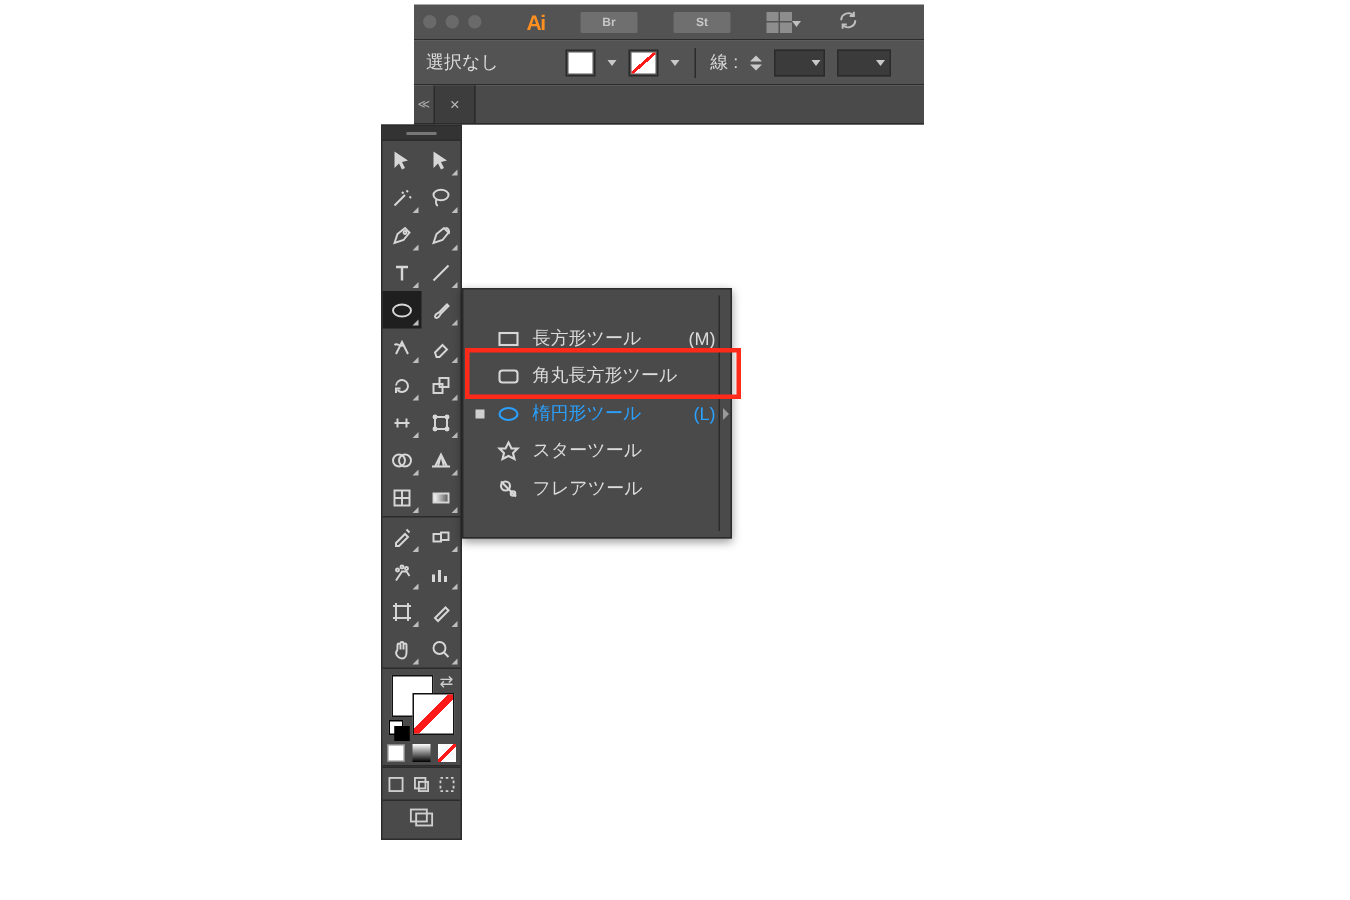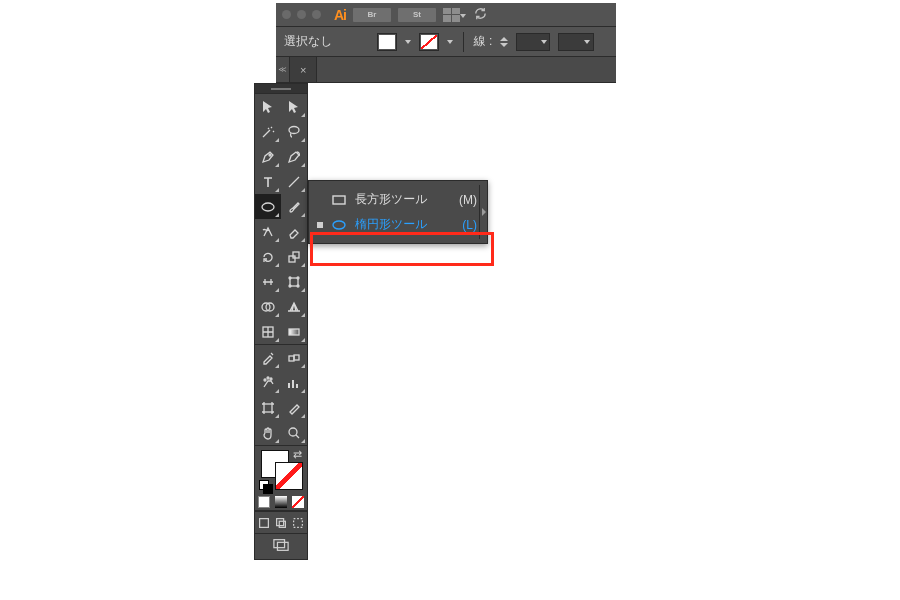--- a/index.html
+++ b/index.html
@@ -24,21 +24,21 @@
     font-size:12px;
     color:var(--text);
     position:relative;
     overflow:hidden;
   }
 
   
   .titlebar{
     position:absolute; left:276px; top:3px; width:340px; height:24px;
     background:var(--headerbar);
-    display:flex; align-items:center; gap:7px; padding:0 6px;
+    display:flex; align-items:center; gap:24px; padding:0 6px;
     border-bottom:1px solid var(--divider);
   }
   .traffic{display:flex;gap:6px;align-items:center;}
   .traffic span{width:9px;height:9px;border-radius:50%;background:#6a6a6a;display:block;}
   .ai-logo{font-weight:700;color:var(--ai-orange);font-size:14px;letter-spacing:-1px;margin-left:6px;}
   .hb-icon{width:38px;height:14px;background:#6f6f6f;display:flex;align-items:center;justify-content:center;font-size:8px;color:#c7c7c7;font-weight:700;border-radius:1px;}
   .hb-grid{width:17px;height:14px;display:grid;grid-template-columns:1fr 1fr;grid-template-rows:1fr 1fr;gap:1px;}
   .hb-grid i{background:#8d8d8d;display:block;}
   .hb-caret{width:0;height:0;border-left:3px solid transparent;border-right:3px solid transparent;border-top:4px solid #bfbfbf;margin-left:-2px;margin-top:2px;}
   .hb-sync{color:#bfbfbf;font-size:14px;}
@@ -121,24 +121,24 @@
 
   .footer-row{grid-column:1/3;display:flex;height:22px;border-top:1px solid var(--divider);}
   .footer-row .f{flex:1;display:flex;align-items:center;justify-content:center;color:#cfcfcf;}
   .footer-row .f svg{width:14px;height:14px;stroke:#cfcfcf;fill:none;stroke-width:1.4;}
 
   .footer-single{grid-column:1/3;display:flex;align-items:center;justify-content:center;height:22px;border-top:1px solid var(--divider);}
   .footer-single svg{width:16px;height:14px;stroke:#cfcfcf;fill:none;stroke-width:1.4;}
 
   
   .flyout{
-    position:absolute; left:308px; top:180px; width:180px;
+    position:absolute; left:308px; top:192px; width:180px;
     background:var(--panel);
     border:1px solid #2b2b2b;
-    padding:6px 0;
+    padding:20px 0;
     box-shadow:0 2px 6px rgba(0,0,0,.4);
   }
   .fly-item{
     display:flex;align-items:center;gap:8px;
     height:25px;padding:0 10px 0 8px;color:var(--text);position:relative;
   }
   .fly-item .bullet{width:6px;height:6px;background:#cfcfcf;visibility:hidden;}
   .fly-item.selected .bullet{visibility:visible;}
   .fly-item.selected{color:var(--sel-blue);justify-content:flex-end;}
   .fly-item.selected svg{stroke:var(--sel-blue);}
@@ -455,24 +455,50 @@
 
 <div class="flyout">
   <div class="fly-item">
     <span class="bullet"></span>
     <svg viewBox="0 0 16 16">
         <rect x="2" y="4" width="12" height="8"></rect>
       </svg>
     <span class="lbl">長方形ツール</span>
     <span class="sc">(M)</span>
   </div>
+  <div class="fly-item">
+    <span class="bullet"></span>
+    <svg viewBox="0 0 16 16">
+        <rect x="2" y="4" width="12" height="8" rx="2"></rect>
+      </svg>
+    <span class="lbl">角丸長方形ツール</span>
+    <span class="sc"></span>
+  </div>
   <div class="fly-item selected">
     <span class="bullet"></span>
     <svg viewBox="0 0 16 16">
         <ellipse cx="8" cy="8" rx="6" ry="4"></ellipse>
       </svg>
     <span class="lbl">楕円形ツール</span>
     <span class="sc">(L)</span>
   </div>
+  <div class="fly-item">
+    <span class="bullet"></span>
+    <svg viewBox="0 0 16 16">
+        <polygon points="8,2 10,6 14,6 11,9 12,13 8,11 4,13 5,9 2,6 6,6"></polygon>
+      </svg>
+    <span class="lbl">スターツール</span>
+    <span class="sc"></span>
+  </div>
+  <div class="fly-item">
+    <span class="bullet"></span>
+    <svg viewBox="0 0 16 16">
+        <circle cx="6" cy="6" r="3"></circle>
+        <circle cx="11" cy="11" r="1.5"></circle>
+        <path d="M3 3l10 10"></path>
+      </svg>
+    <span class="lbl">フレアツール</span>
+    <span class="sc"></span>
+  </div>
   <div class="fly-grip"></div>
 </div>
 
 <div class="highlight"></div>
 
 </body></html>

